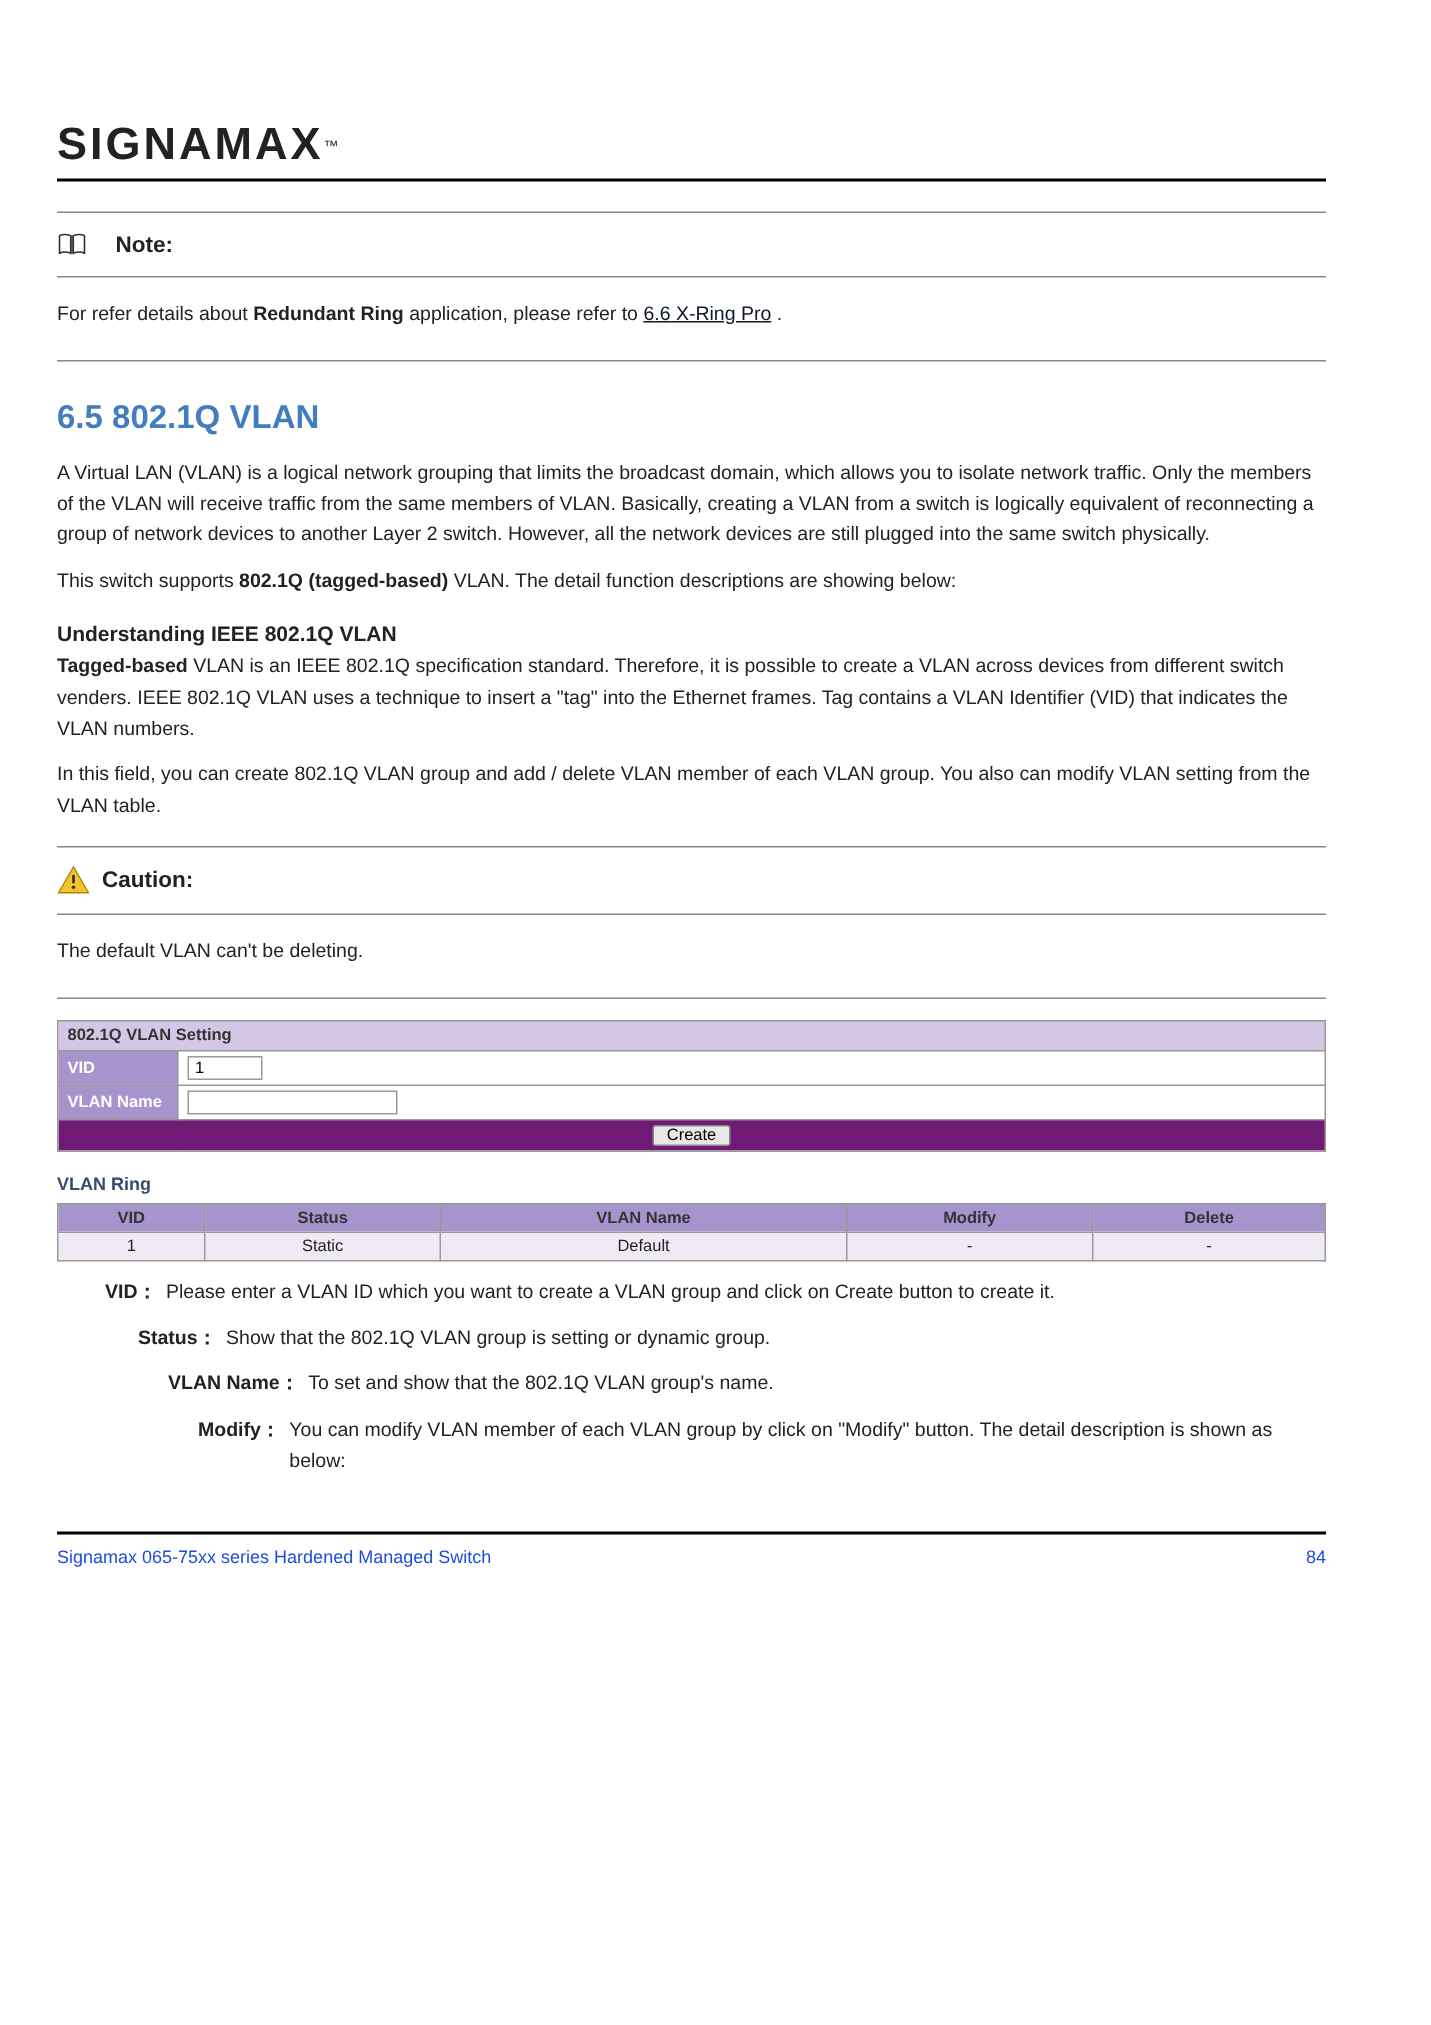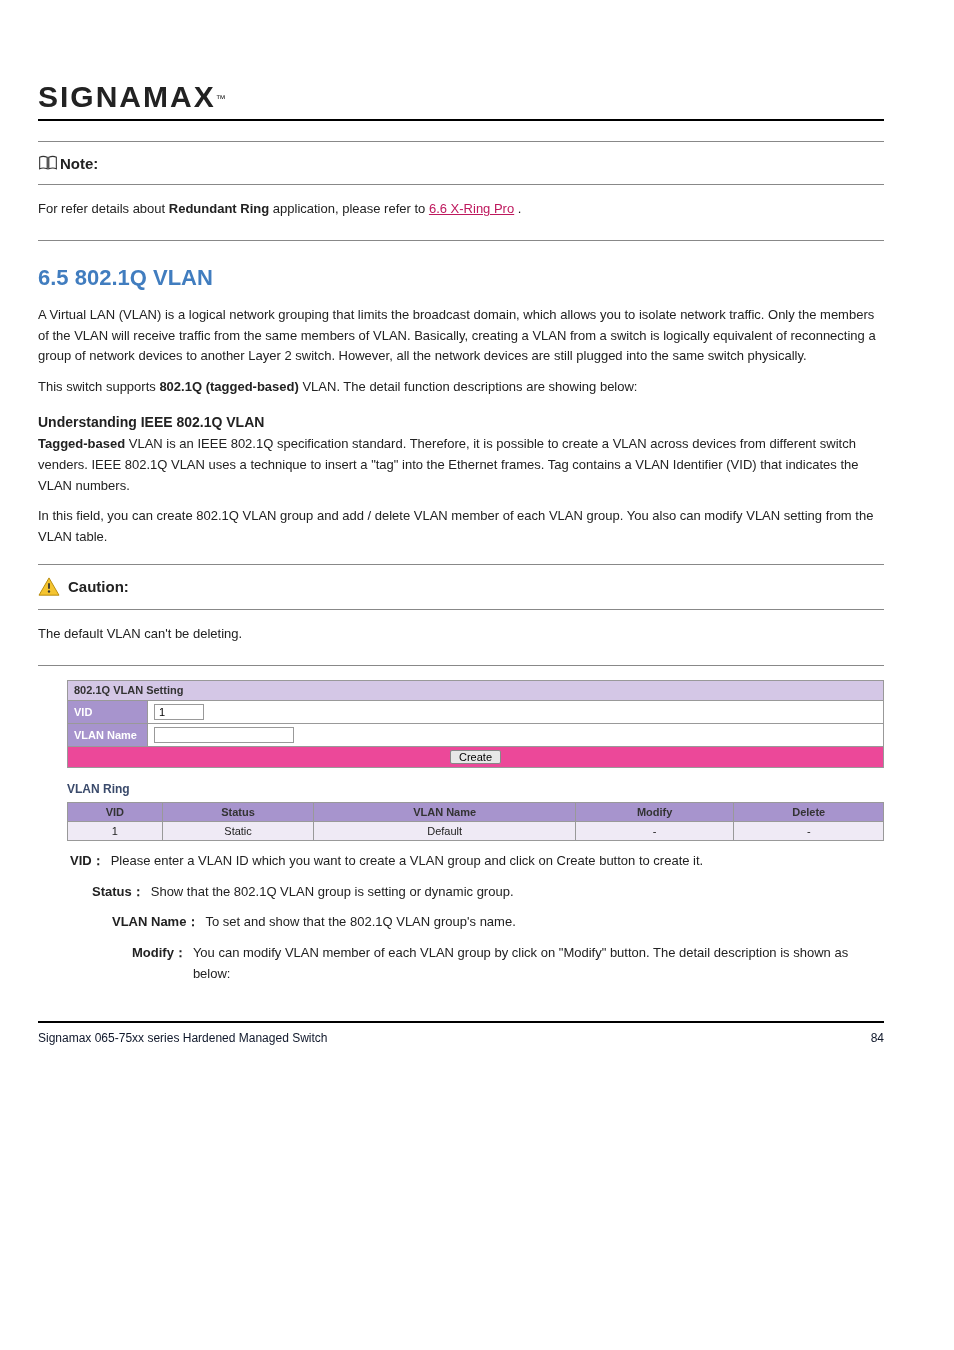--- a/index.html
+++ b/index.html
@@ -4,51 +4,51 @@
   <style>
     * { margin: 0; padding: 0; box-sizing: border-box; }
     body { font-family: Arial, sans-serif; background: #fff; width: 954px; font-size: 13px; color: #222; }
     .page { padding: 80px 70px 40px 38px; }
     .logo-section { margin-bottom: 20px; }
     .logo-text { font-family: "Arial Black", sans-serif; font-weight: 900; font-size: 30px; letter-spacing: 2px; color: #222; }
     .logo-tm { font-size: 10px; vertical-align: super; }
     .section-rule { border-top: 2px solid #000; margin-top: 5px; }
     .content-block { margin-top: 18px; }
     .hr-line { border: none; border-top: 1px solid #888; margin: 8px 0; }
-    .note-header { display: flex; align-items: center; gap: 2px; padding: 4px 0; }
+    .note-header { display: flex; align-items: center; gap: 19px; padding: 4px 0; }
     .note-text { font-weight: bold; font-size: 15px; }
     .note-body { padding: 6px 0 10px 0; }
-    .note-link { color: #be185d; }
+    .note-link { color: #0f172a; }
     .heading-h3 { font-size: 22px; color: #417dbf; font-weight: bold; margin-top: 24px; margin-bottom: 14px; }
     .heading-h4 { font-size: 15px; font-weight: bold; margin-top: 18px; margin-bottom: 8px; }
     .subhead-h5 { font-size: 14px; font-weight: bold; margin-top: 16px; margin-bottom: 4px; }
     .body-text { line-height: 1.6; margin-bottom: 10px; }
     .caution-block { margin-top: 16px; }
     .caution-header { display: flex; align-items: center; gap: 8px; padding: 4px 0; }
     .warning-triangle { width: 22px; height: 20px; }
     .book-icon { width: 20px; height: 18px; }
-    .small-panel { margin-top: 14px; margin-left: 29px; }
+    .small-panel { margin-top: 14px; }
     .tbl { border-collapse: collapse; width: 100%; font-size: 11px; }
     .setting-table td, .setting-table th { border: 1px solid #999; padding: 3px 6px; }
     .setting-header-row td { background: #d4c7e6; font-weight: bold; color: #333; height: 20px; }
     .setting-label { background: #a794cd; color: #fff; font-weight: bold; width: 80px; }
     .input-cell { background: #fff; }
-    .create-row td { text-align: center; background: #ec4899; }
+    .create-row td { text-align: center; background: #701a75; }
     .create-btn { font-size: 11px; padding: 0px 8px; border: 1px solid #888; background: #e8e8e8; cursor: pointer; border-radius: 2px; }
     .input-box { border: 1px solid #999; padding: 1px 4px; font-size: 11px; width: 140px; background: #fff; }
     .vlan-list-title { font-weight: bold; font-size: 12px; color: #3a4a6b; margin-top: 14px; margin-bottom: 6px; }
     .vlan-list-table th { background: #a794cd; color: #333; font-weight: bold; padding: 3px; }
     .vlan-list-table td { text-align: center; padding: 3px; background: #efeaf5; }
     .item-line { display: flex; gap: 6px; margin-top: 10px; line-height: 1.6; }
     .item-label { font-weight: bold; white-space: nowrap; }
     .item-1 { margin-left: 32px; }
     .item-2 { margin-left: 54px; }
     .item-3 { margin-left: 74px; }
     .item-4 { margin-left: 94px; }
-    .page-footer { border-top: 2px solid #000; margin-top: 36px; padding-top: 8px; display: flex; justify-content: space-between; font-size: 12px; color: #0f172a; }
+    .page-footer { border-top: 2px solid #000; margin-top: 36px; padding-top: 8px; display: flex; justify-content: space-between; font-size: 12px; color: #1d4ed8; }
   </style>
 </head>
 <body>
 
 <div class="page">
 
   <div class="logo-section">
     <span class="logo-text">SIGNAMAX</span><span class="logo-tm">™</span>
     <div class="section-rule"></div>
   </div>

